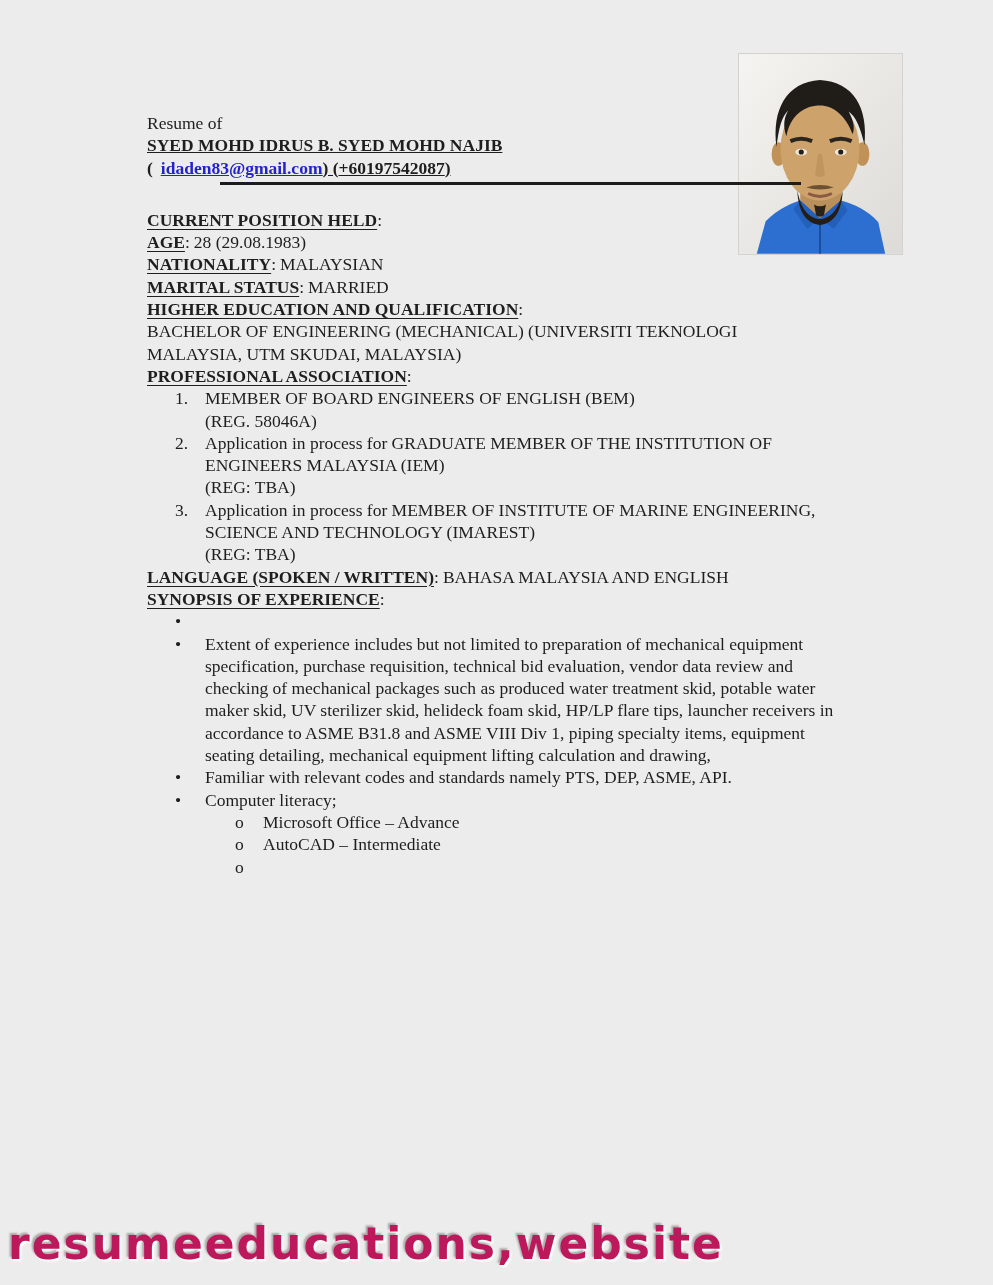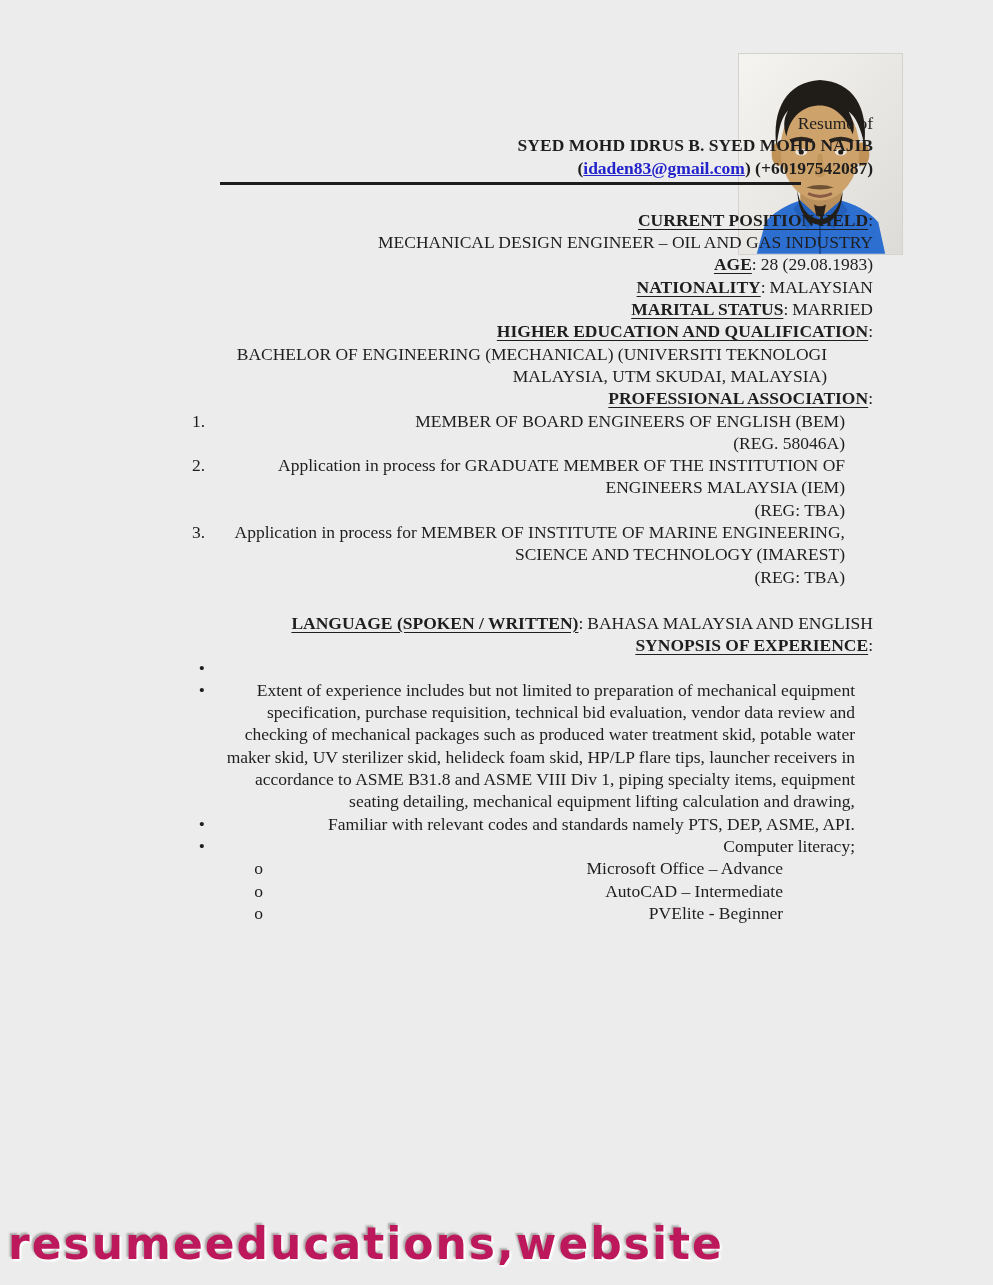--- a/index.html
+++ b/index.html
@@ -7,21 +7,20 @@
     width: 993px; height: 1285px;
     background: #edecec;
     font-family: "Liberation Serif", serif;
     color: #1e1e1e;
   }
   .canvas {
     position: relative;
     width: 993px; height: 1285px;
     overflow: hidden;
     background: #edecec;
-    text-align: right;
   }
 
   
   .photo {
     position: absolute;
     left: 738px; top: 53px;
     width: 165px; height: 202px;
     border: 1px solid #d3d2cf;
     box-sizing: border-box;
   }
@@ -29,31 +28,32 @@
 
   
   .content {
     position: absolute;
     left: 147px; top: 112px;
     width: 726px;
     font-size: 17.5px;
     line-height: 22.3px;
   }
   .content p, .content div { margin: 0; }
-  .bold { font-weight: bold; }
+  .bold { font-weight: bold; text-decoration: underline; }
   .h {
     font-weight: bold;
     text-decoration: underline;
     text-underline-offset: 3px;
   }
   .email {
     color: #2323cb;
     font-weight: bold;
     text-decoration: underline;
     cursor: pointer;
+    margin-left: 8px;
   }
   .rule {
     border: 0;
     border-top: 3px solid #1c1c1c;
     width: 581px;
     margin-top: 3px;
   }
   .sec { margin-top: 23px; }
   .val-indent { margin-left: 4px; }
 
@@ -134,21 +134,20 @@
 
   <div class="content">
 
     <p>Resume of</p>
     <p class="bold">SYED MOHD IDRUS B. SYED MOHD NAJIB</p>
     <p class="bold"><span>(</span><a class="email">idaden83@gmail.com</a><span>) (</span><span>+60197542087</span><span>)</span></p>
     <hr class="rule">
 
     <div class="sec" style="margin-top:24px">
       <div><span class="h">CURRENT POSITION HELD</span><span>:</span></div>
-      <div>MECHANICAL DESIGN ENGINEER – OIL AND GAS INDUSTRY</div>
     </div>
 
     <div class="sec">
       <span class="h">AGE</span><span>:</span><span class="val-indent">28 (29.08.1983)</span>
     </div>
 
     <div class="sec">
       <span class="h">NATIONALITY</span><span>:</span><span class="val-indent">MALAYSIAN</span>
     </div>
 
@@ -181,21 +180,21 @@
         <div class="numrow">
           <span class="num">3.</span>
           <div class="txt">
             <div>Application in process for MEMBER OF INSTITUTE OF MARINE ENGINEERING, SCIENCE AND TECHNOLOGY (IMAREST)</div>
             <div>(REG: TBA)</div>
           </div>
         </div>
       </div>
     </div>
 
-    <div class="sec" style="margin-top:24px">
+    <div class="sec" style="">
       <span class="h">LANGUAGE (SPOKEN / WRITTEN)</span><span>:</span><span class="val-indent">BAHASA MALAYSIA AND ENGLISH</span>
     </div>
 
     <div class="sec">
       <div><span class="h">SYNOPSIS OF EXPERIENCE</span><span>:</span></div>
 
       <div class="bulrow">
         <span class="marker">•</span>
       </div>
       <div class="bulrow">
@@ -214,21 +213,20 @@
       <div class="subrow">
         <span class="marker">o</span>
         <div class="txt">Microsoft Office – Advance</div>
       </div>
       <div class="subrow">
         <span class="marker">o</span>
         <div class="txt">AutoCAD – Intermediate</div>
       </div>
       <div class="subrow">
         <span class="marker">o</span>
-        <div class="txt">PVElite  - Beginner</div>
       </div>
     </div>
 
   </div>
 
   <div class="watermark">resumeeducations,website</div>
 
 </div>
 
 </body></html>

